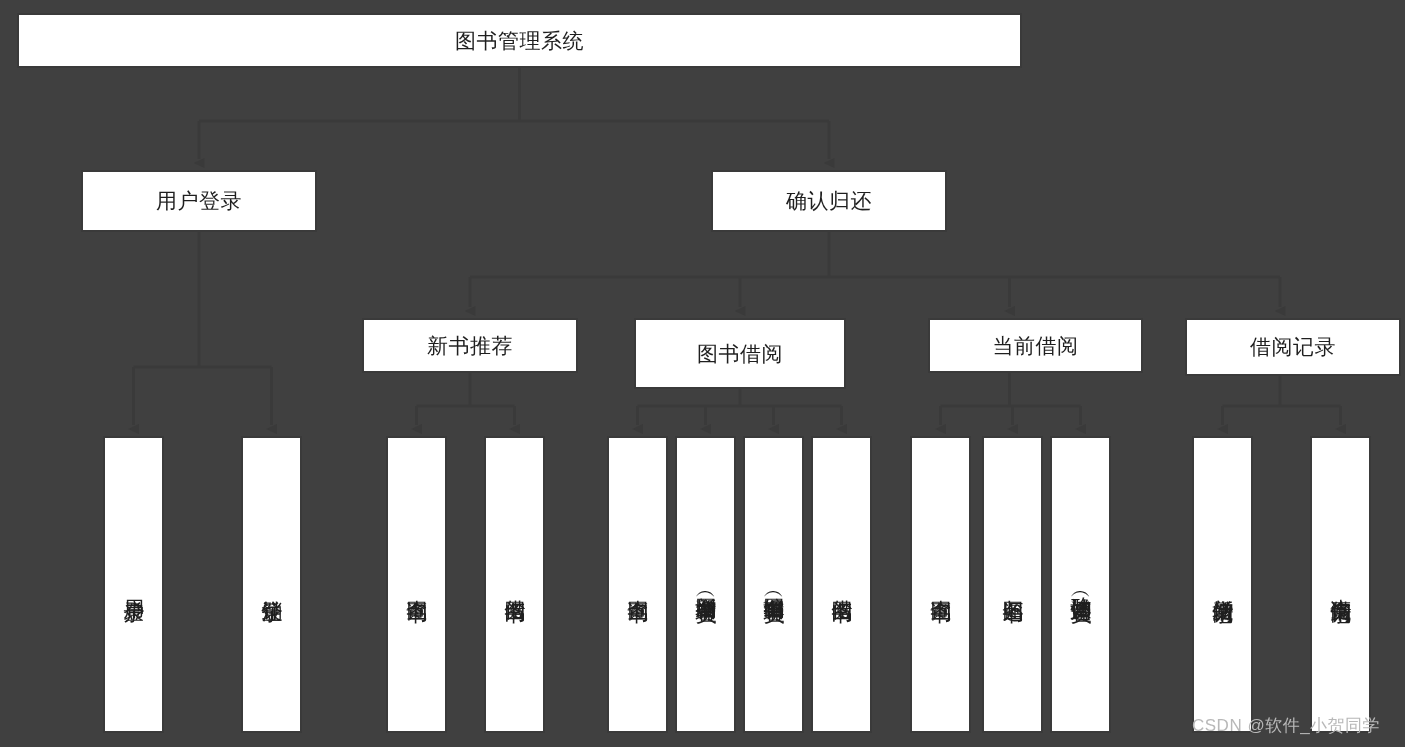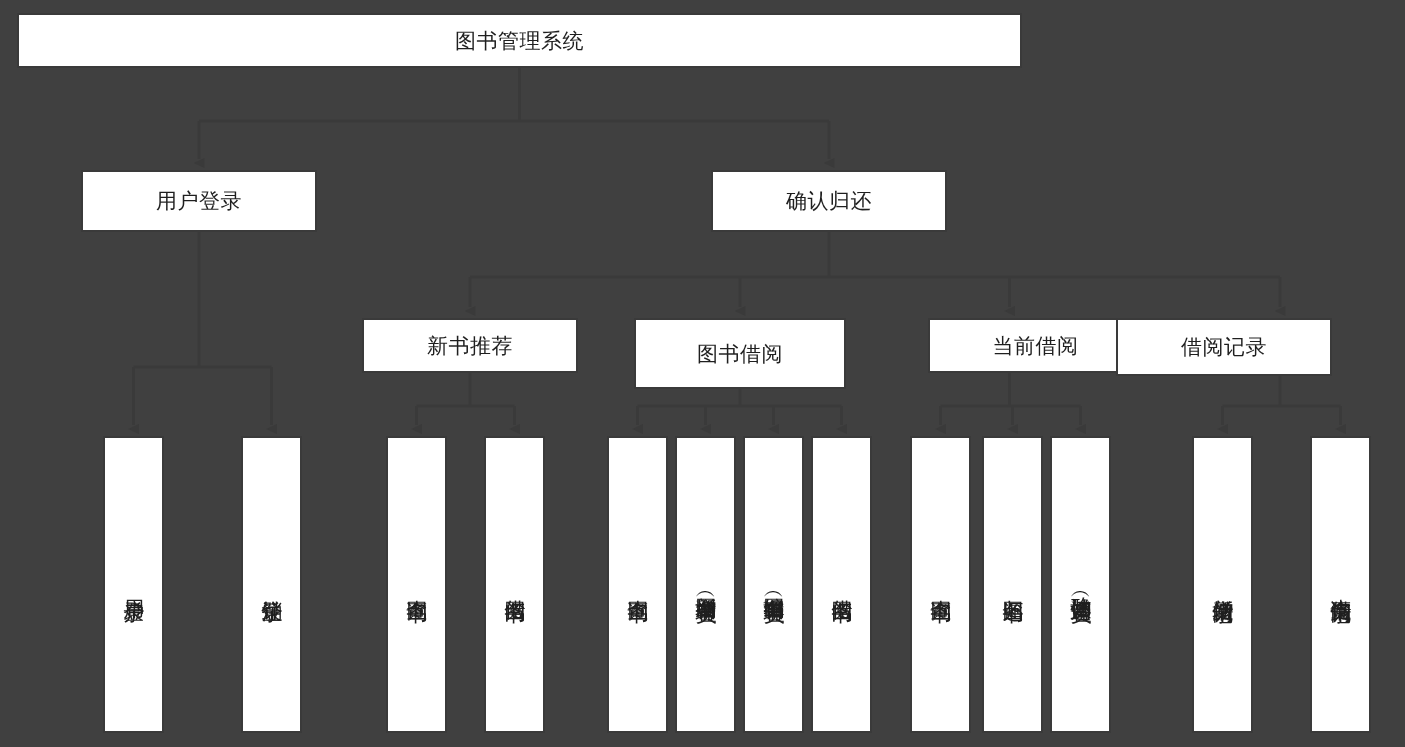--- a/index.html
+++ b/index.html
@@ -128,21 +128,21 @@
       </div>
       <div class="node horizontal" style="left: 362px; top: 318px; width: 216px; height: 55px;">
         <span class="node-label">新书推荐</span>
       </div>
       <div class="node horizontal" style="left: 634px; top: 318px; width: 212px; height: 71px;">
         <span class="node-label">图书借阅</span>
       </div>
       <div class="node horizontal" style="left: 928px; top: 318px; width: 215px; height: 55px;">
         <span class="node-label">当前借阅</span>
       </div>
-      <div class="node horizontal" style="left: 1116px; top: 318px; width: 216px; height: 58px;">
+      <div class="node horizontal" style="left: 1185px; top: 318px; width: 216px; height: 58px;">
         <span class="node-label">借阅记录</span>
       </div>
       <div class="node vertical" style="left: 103px; top: 436px; width: 61px; height: 297px;">
         <span class="node-label">用户登录</span>
       </div>
       <div class="node vertical" style="left: 241px; top: 436px; width: 61px; height: 297px;">
         <span class="node-label">注销登录</span>
       </div>
       <div class="node vertical" style="left: 386px; top: 436px; width: 61px; height: 297px;">
         <span class="node-label">查询图书</span>
@@ -172,13 +172,14 @@
         <span class="node-label">确认归还（管理员）</span>
       </div>
       <div class="node vertical" style="left: 1192px; top: 436px; width: 61px; height: 297px;">
         <span class="node-label">新增借阅记录</span>
       </div>
       <div class="node vertical" style="left: 1310px; top: 436px; width: 61px; height: 297px;">
         <span class="node-label">查询借阅记录</span>
       </div>
     </div>
 
+  <div class="watermark" style="left:1192px; top:714px;">CSDN @软件_小贺同学</div>
 </div>
 
 </body></html>

